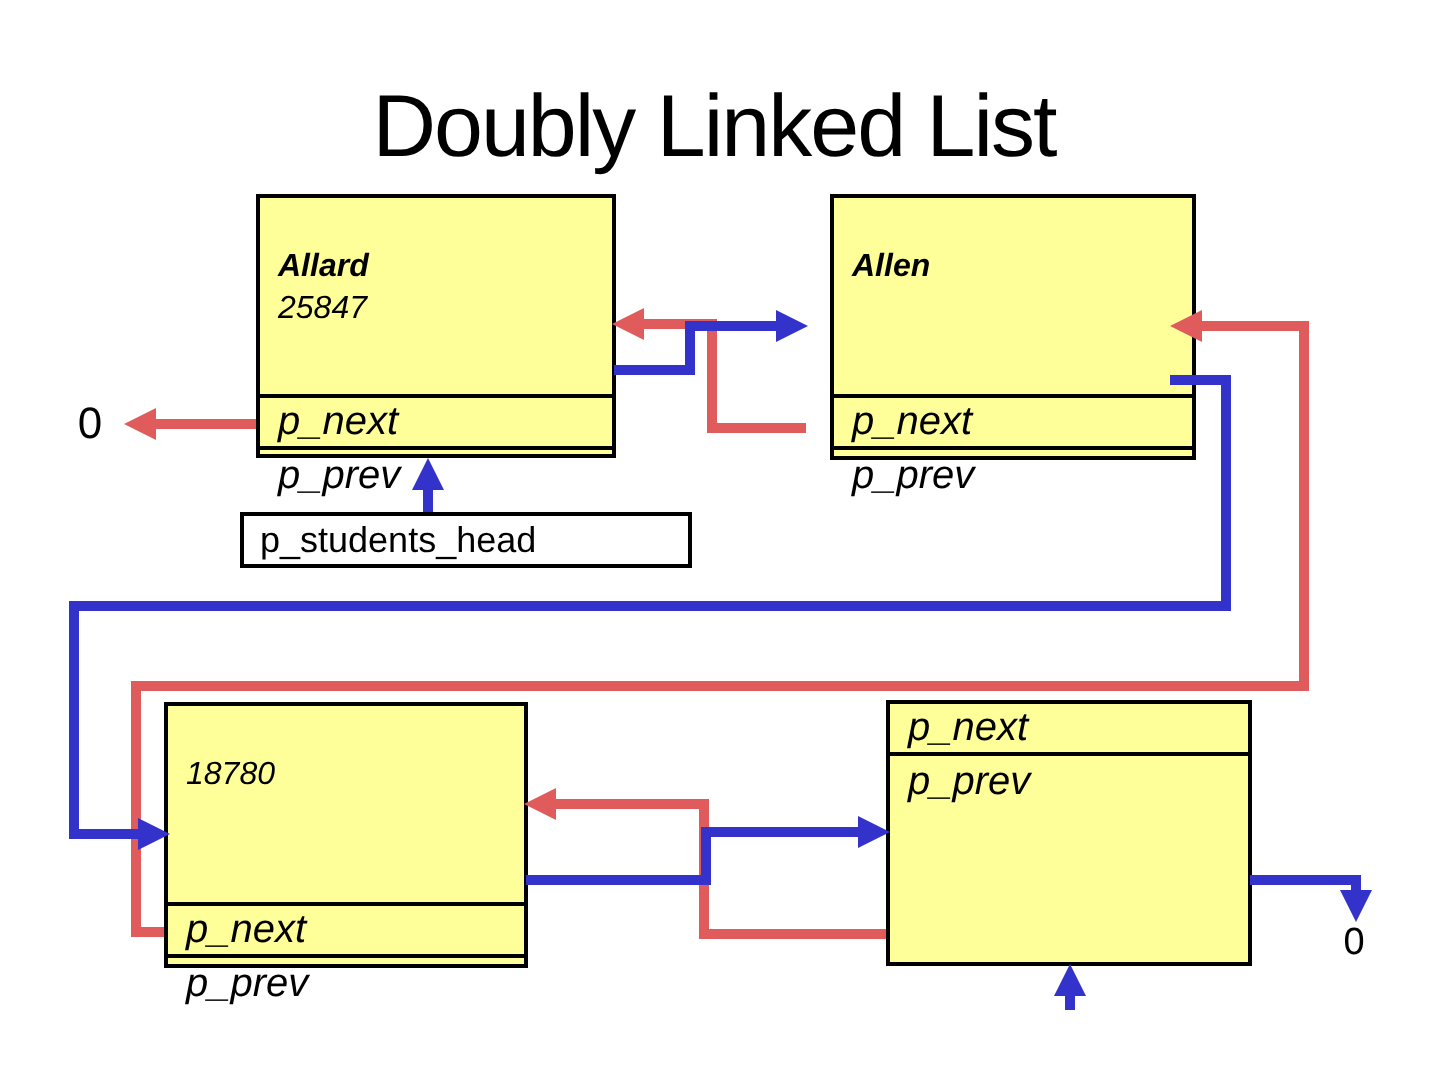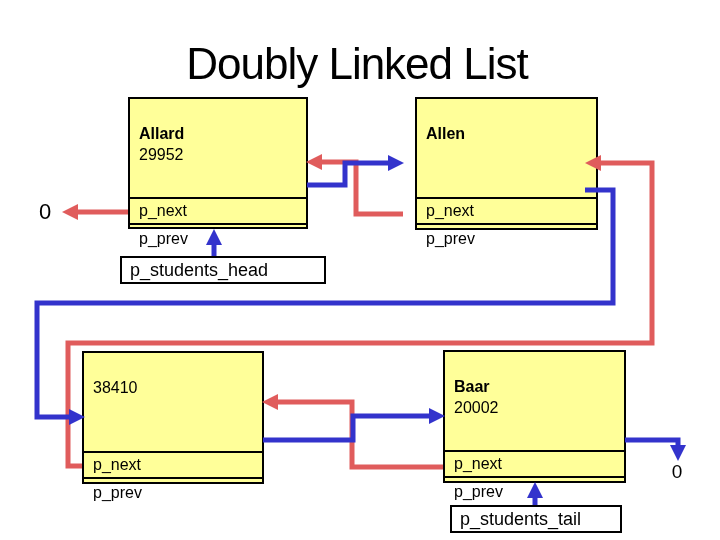--- a/index.html
+++ b/index.html
@@ -5,91 +5,86 @@
   html,body{margin:0;padding:0;background:#ffffff;}
   .slide{
     position:relative;width:720px;height:540px;background:#ffffff;overflow:hidden;
     font-family:"Liberation Sans", sans-serif;color:#000000;
   }
   .slide-title{
     position:absolute;left:0;top:38px;width:714px;text-align:center;
     font-size:44px;font-weight:400;letter-spacing:-1px;line-height:52px;color:#000000;
   }
   .node{
-    position:absolute;background:#FFFF99;border:2px solid #000000;box-sizing:border-box;
+    position:absolute;background:#FFFF99;border:2px solid #000000;box-sizing:border-box;font-style:italic;
   }
   #node-allard{left:128px;top:97px;width:180px;height:132px;}
   #node-allen {left:403px;top:97px;width:183px;height:133px;margin-left:12px;}
   #node-alpo  {left:82px;top:351px;width:182px;height:133px;}
   #node-baar  {left:443px;top:350px;width:183px;height:133px;}
   .name-row{
     height:74px;border-bottom:2px solid #000000;padding:24px 0 0 9px;
     font-size:16px;line-height:21px;
   }
   .node-name{font-weight:bold;display:block;}
   .node-number{display:block;}
   .field-row{
     height:24px;border-bottom:2px solid #000000;display:flex;align-items:center;
-    padding-left:9px;font-size:16px;
+    padding-left:9px;font-size:20px;
   }
   .field-row.last{border-bottom:none;height:27px;}
   .ptr-label{
     position:absolute;background:#ffffff;border:2px solid #000000;box-sizing:border-box;
     display:flex;align-items:center;padding-left:8px;font-size:18px;
   }
-  #head-label{left:120px;top:256px;width:206px;height:28px;}
+  #head-label{left:120px;top:256px;width:226px;height:28px;}
   #tail-label{left:450px;top:505px;width:172px;height:28px;}
   .null-val{position:absolute;color:#000000;}
   #null-left{left:35px;top:199px;width:20px;text-align:center;font-size:22px;}
   #null-right{left:668px;top:461px;width:18px;text-align:center;font-size:19px;}
   .arrows{position:absolute;left:0;top:0;pointer-events:none;}
 </style>
 </head>
 <body>
 
 <div class="slide">
 
   <div class="slide-title">Doubly Linked List</div>
 
   <div class="node" id="node-allard">
     <div class="name-row">
       <span class="node-name">Allard</span>
-      <span class="node-number">29952</span>
+      <span class="node-number">25847</span>
     </div>
     <div class="field-row">p_next</div>
     <div class="field-row last">p_prev</div>
   </div>
 
   <div class="node" id="node-allen">
     <div class="name-row">
       <span class="node-name">Allen</span>
     </div>
     <div class="field-row">p_next</div>
     <div class="field-row last">p_prev</div>
   </div>
 
   <div class="node" id="node-alpo">
     <div class="name-row">
-      <span class="node-number">38410</span>
+      <span class="node-number">18780</span>
     </div>
     <div class="field-row">p_next</div>
     <div class="field-row last">p_prev</div>
   </div>
 
   <div class="node" id="node-baar">
-    <div class="name-row">
-      <span class="node-name">Baar</span>
-      <span class="node-number">20002</span>
-    </div>
     <div class="field-row">p_next</div>
     <div class="field-row last">p_prev</div>
   </div>
 
   <div class="ptr-label" id="head-label">p_students_head</div>
-  <div class="ptr-label" id="tail-label">p_students_tail</div>
 
   <div class="null-val" id="null-left">0</div>
   <div class="null-val" id="null-right">0</div>
 
   <svg class="arrows" width="720" height="540" viewBox="0 0 720 540">
 
     <g fill="none" stroke-width="5" stroke="#E05C5C">
       <polyline points="77,212 128,212"></polyline>
       <polyline points="403,214 356,214 356,162 320,162"></polyline>
       <polyline points="443,467 352,467 352,402 276,402"></polyline>

